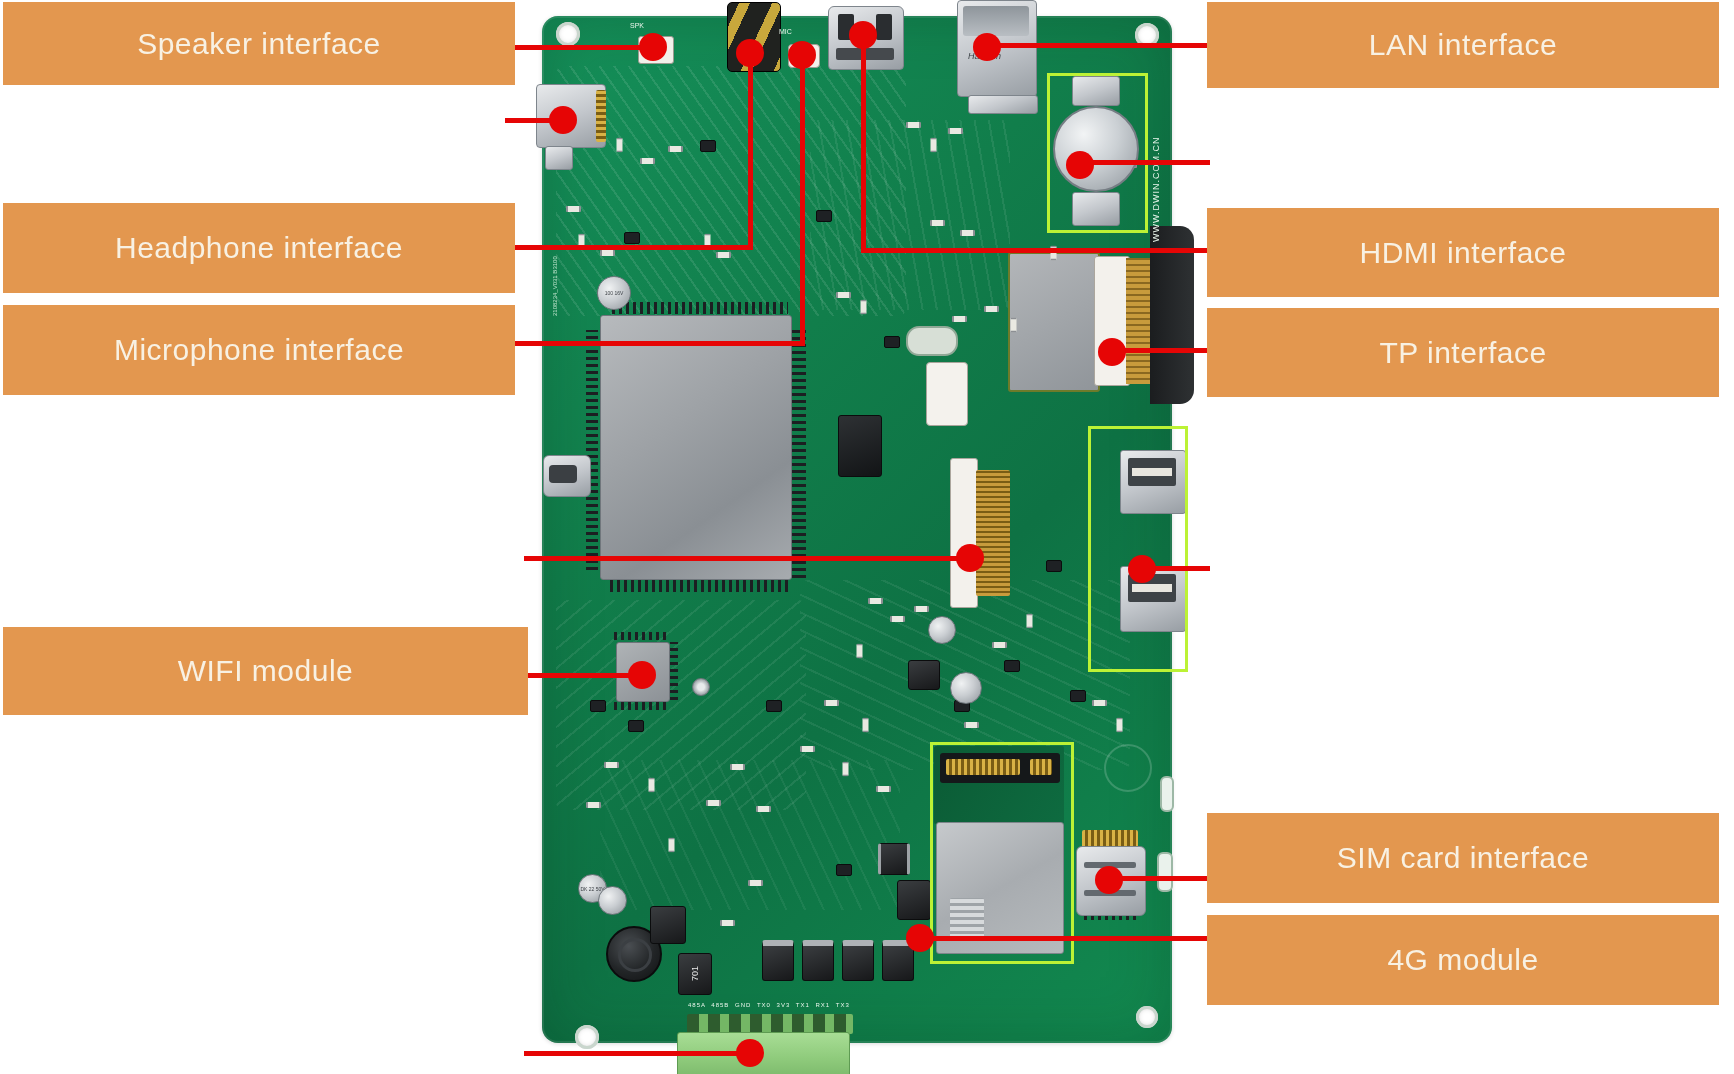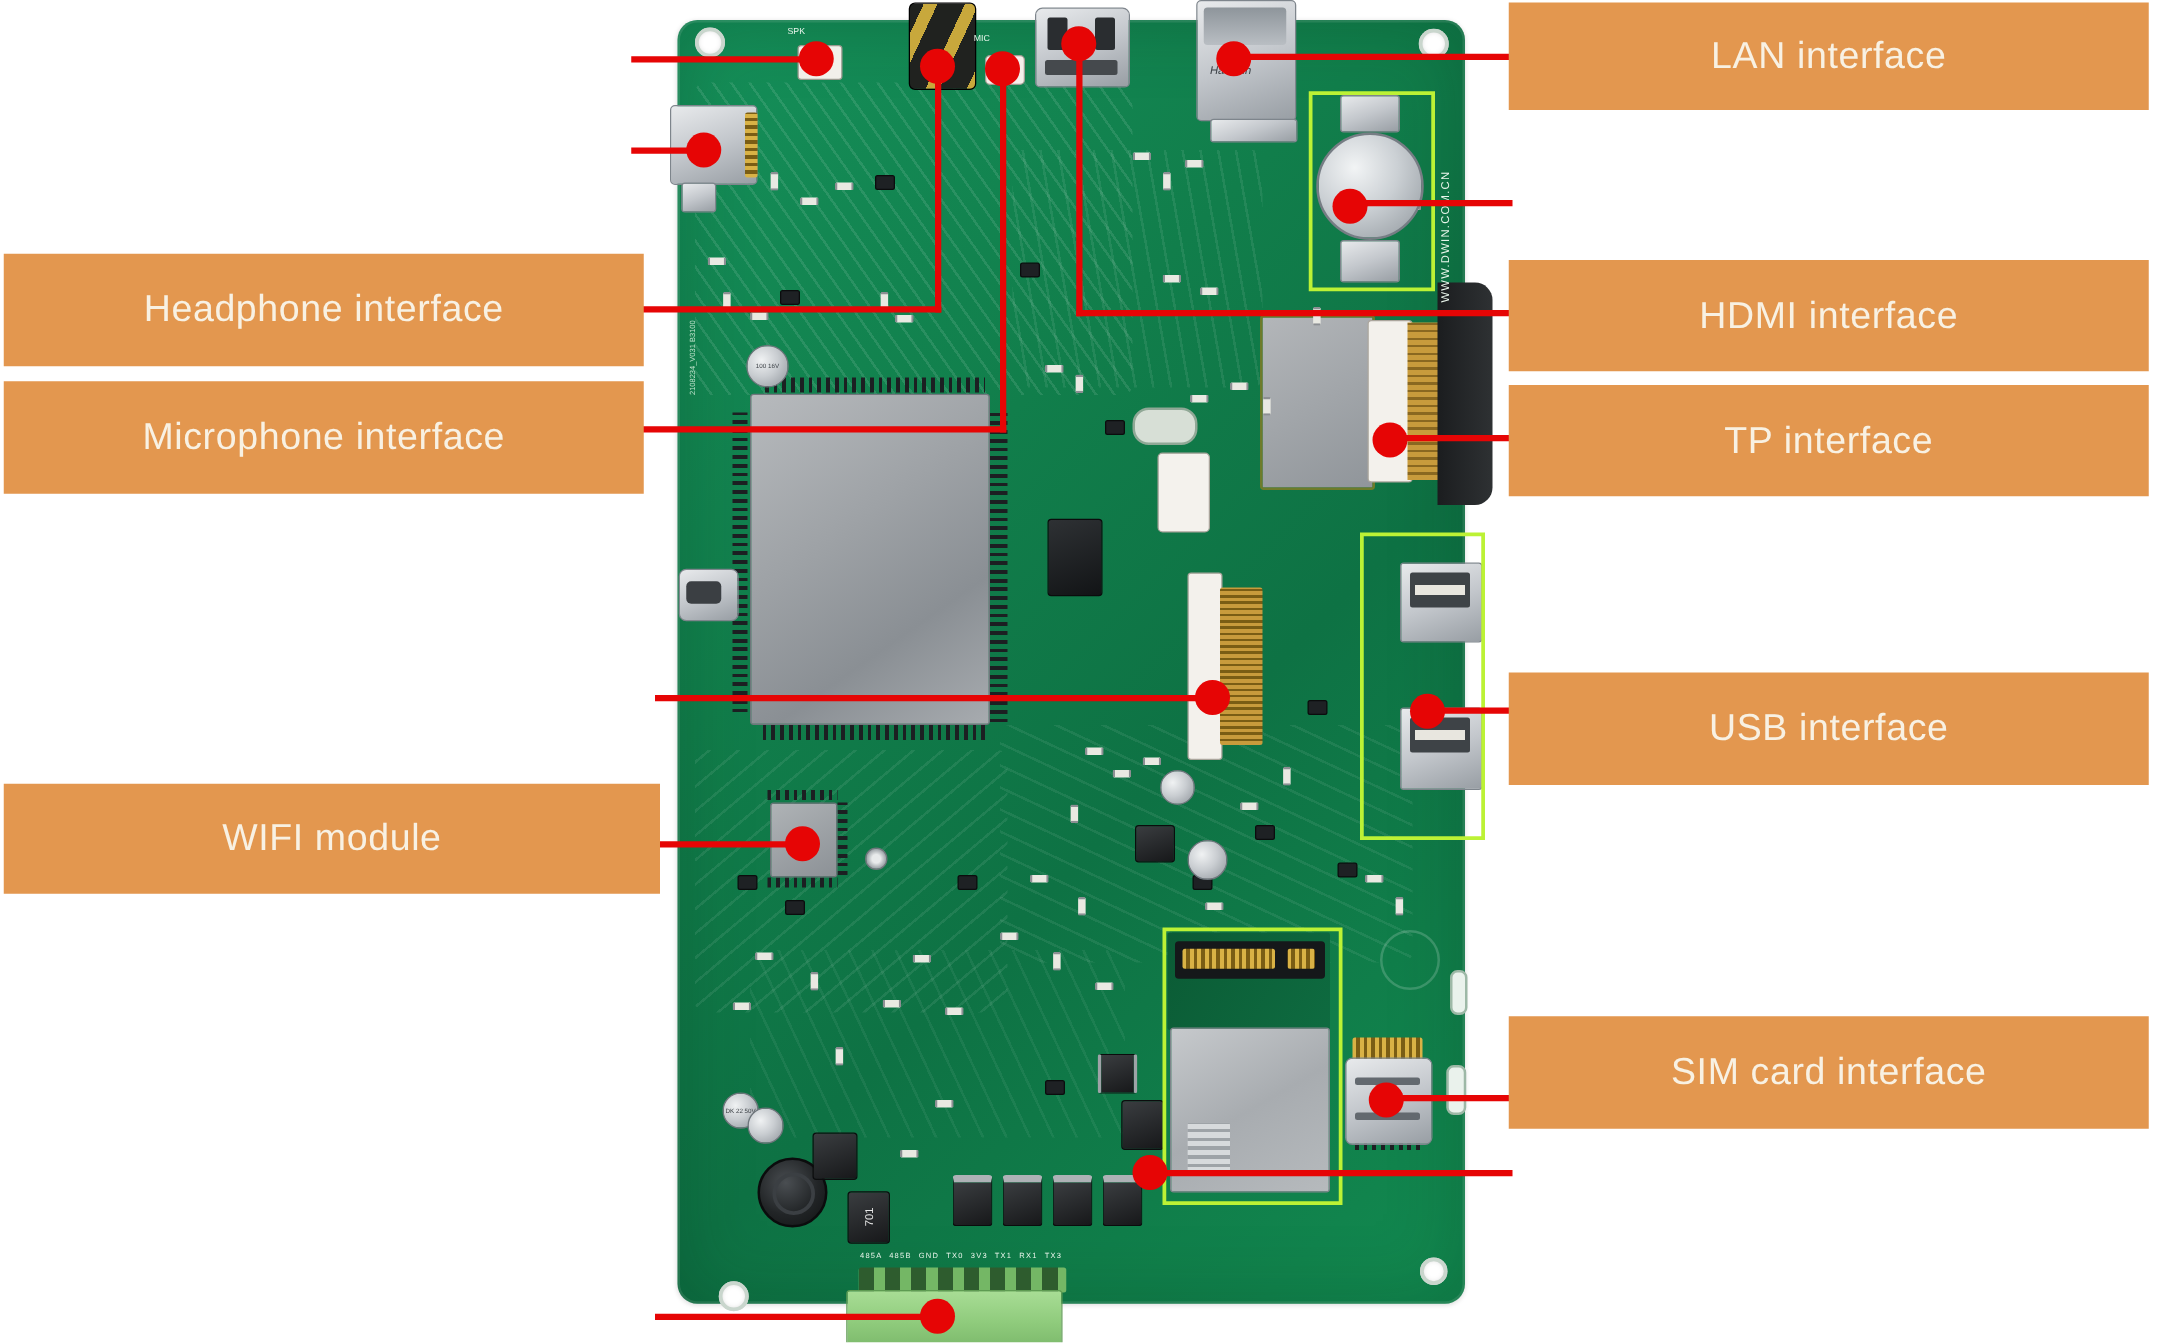--- a/index.html
+++ b/index.html
@@ -210,29 +210,30 @@
   <div class="dot" style="left:628px;top:661px;"></div>
   <div class="dot" style="left:736px;top:1039px;"></div>
   <div class="dot" style="left:973px;top:33px;"></div>
   <div class="dot" style="left:1066px;top:151px;"></div>
   <div class="dot" style="left:849px;top:21px;"></div>
   <div class="dot" style="left:1098px;top:338px;"></div>
   <div class="dot" style="left:1128px;top:555px;"></div>
   <div class="dot" style="left:1095px;top:866px;"></div>
   <div class="dot" style="left:906px;top:924px;"></div>
 
+  <div class="lbl" style="left:3px;top:2px;width:512px;height:83px;">Speaker interface</div>
   <div class="lbl" style="left:3px;top:203px;width:512px;height:90px;">Headphone interface</div>
   <div class="lbl" style="left:3px;top:305px;width:512px;height:90px;">Microphone interface</div>
   <div class="lbl" style="left:3px;top:627px;width:525px;height:88px;">WIFI module</div>
 
   <div class="lbl" style="left:1207px;top:2px;width:512px;height:86px;">LAN interface</div>
   <div class="lbl" style="left:1207px;top:208px;width:512px;height:89px;">HDMI interface</div>
   <div class="lbl" style="left:1207px;top:308px;width:512px;height:89px;">TP interface</div>
-  <div class="lbl" style="left:1207px;top:538px;width:512px;height:90px;">USB interface</div>
   <div class="lbl" style="left:1207px;top:813px;width:512px;height:90px;">SIM card interface</div>
+  <div class="lbl" style="left:1207px;top:915px;width:512px;height:90px;">4G module</div>
 
 <div class="pv" style="left: 612px; top: 142px; transform: rotate(90deg);"></div>
     <div class="pv" style="left: 640px; top: 158px;"></div>
     <div class="pv" style="left: 668px; top: 146px;"></div>
     <div class="pv" style="left: 700px; top: 238px; transform: rotate(90deg);"></div>
     <div class="pv" style="left: 716px; top: 252px;"></div>
     <div class="pv" style="left: 566px; top: 206px;"></div>
     <div class="pv" style="left: 574px; top: 238px; transform: rotate(90deg);"></div>
     <div class="pv" style="left: 600px; top: 250px;"></div>
     <div class="pv" style="left: 906px; top: 122px;"></div>

